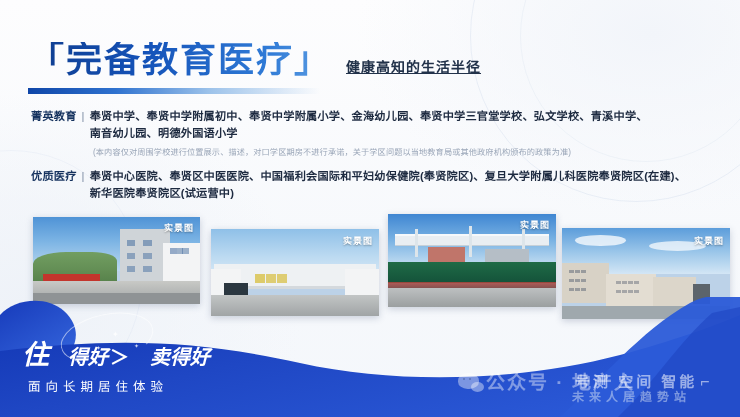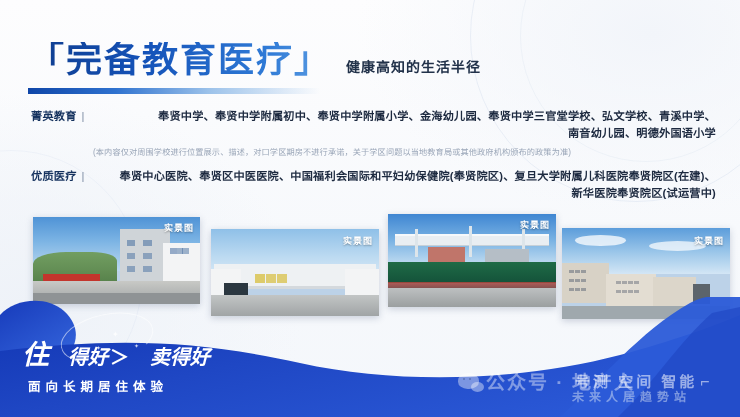--- a/index.html
+++ b/index.html
@@ -34,42 +34,42 @@
   }
   .title-main{
     font-size:36px;font-weight:700;letter-spacing:2px;line-height:1;
     background:linear-gradient(95deg,#0f3c8c 0%,#1452b8 38%,#2f7ad6 78%,#5fa0e4 100%);
     -webkit-background-clip:text;background-clip:text;
     color:transparent;-webkit-text-fill-color:transparent;
     white-space:nowrap;
   }
   .title-sub{
     margin-left:14px;font-size:14px;font-weight:700;color:#22324a;
-    letter-spacing:1px;white-space:nowrap;
+    letter-spacing:1px;white-space:nowrap;text-decoration:underline;
   }
 
   
   .divider{
     position:absolute;left:28px;top:88px;width:292px;height:6px;
     background:linear-gradient(90deg,#0f46a8 0%,#2f72cf 30%,#9cc2ea 62%,rgba(200,220,242,0) 100%);
   }
 
   
   .block{position:absolute;left:31px;right:24px;}
   .b-edu{top:108px;}
   .b-med{top:168px;}
 
   .line{
     display:flex;align-items:flex-start;
     font-size:11.2px;color:#1d2a40;font-weight:700;line-height:17px;
     letter-spacing:.2px;
   }
   .lab{white-space:nowrap;color:#15325e;}
   .bar{margin:0 5px;color:#7e8da4;font-weight:400;}
-  .txt{flex:1;text-align:right;}
+  .txt{flex:1;}
   .txt .l2{display:block;}
   .note{
     margin-top:5px;margin-left:62px;
     font-size:8.2px;color:#9aa6b8;font-weight:400;line-height:12px;
     letter-spacing:.1px;
   }
 
   
   .photos{position:absolute;left:0;top:206px;width:740px;height:122px;}
   .ph{
@@ -125,21 +125,21 @@
   .slogan{
     position:absolute;left:22px;bottom:47px;display:flex;align-items:baseline;
     z-index:4;white-space:nowrap;
   }
   .s-big{font-size:27px;font-weight:700;color:#ffffff;letter-spacing:0px;line-height:1;
          font-style:italic;}
   .s-mid{font-size:20px;font-weight:700;color:#ffffff;font-style:italic;margin-left:19px;}
   .s-arrow{font-size:19px;font-weight:700;color:#ffffff;margin:0 2px;}
   .sub-slogan{
     position:absolute;left:28px;bottom:22px;z-index:4;
-    font-size:12.5px;font-weight:700;color:#ffffff;letter-spacing:5px;
+    font-size:12.5px;font-weight:400;color:#ffffff;letter-spacing:5px;
   }
   .orbit{
     position:absolute;left:60px;bottom:55px;width:92px;height:46px;z-index:3;
     border:1.4px solid rgba(255,255,255,.55);border-radius:50%;
     transform:rotate(-12deg);border-bottom-color:transparent;
   }
   .spark{position:absolute;color:rgba(255,255,255,.8);font-size:8px;z-index:3;}
 
   
   .wm{position:absolute;z-index:7;pointer-events:none;white-space:nowrap;}

